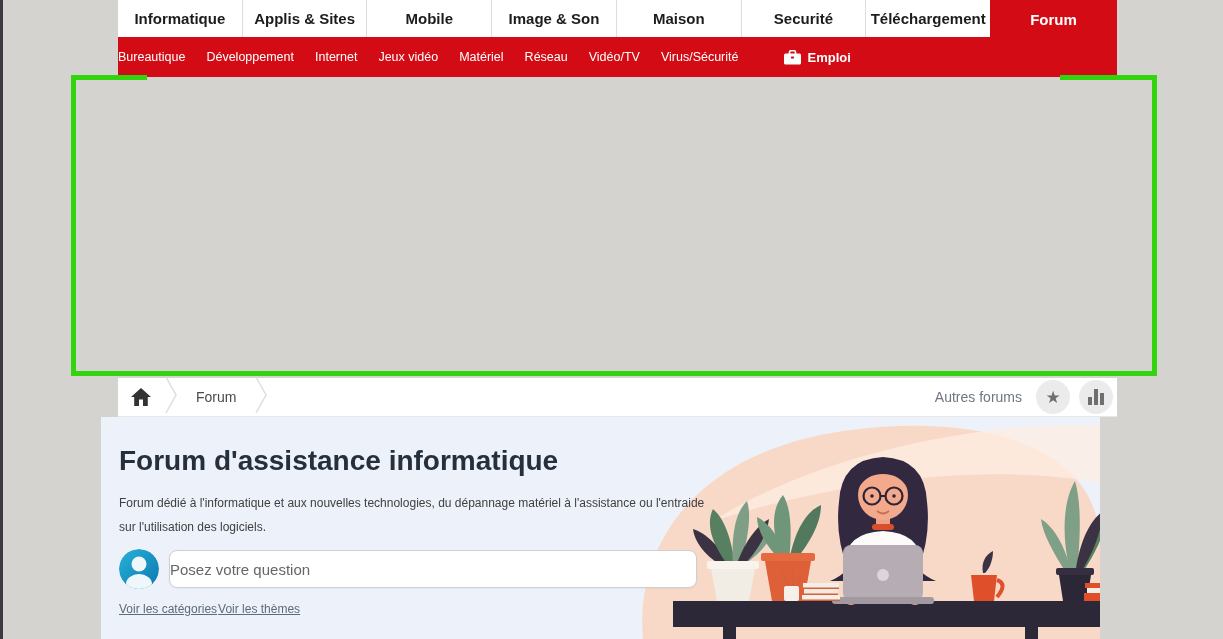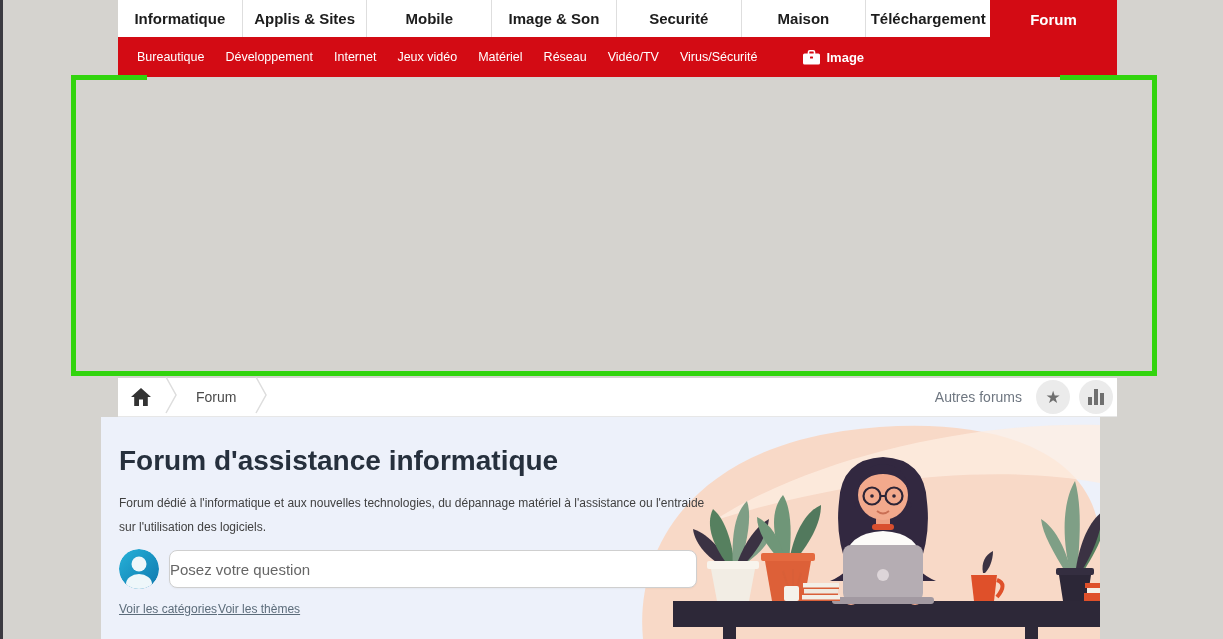--- a/index.html
+++ b/index.html
@@ -19,21 +19,21 @@
     color:#1c1c1c; border-right:1px solid #dedede; cursor:pointer; white-space:nowrap;
   }
   .topnav .tab:last-child { border-right:none; }
   .forum-tab {
     position:absolute; left:990px; top:0; width:127px; height:77px;
     background:#d30b14; color:#fff; font-size:15px; font-weight:bold;
     text-align:center; line-height:40px; cursor:pointer; z-index:5;
   }
   .subnav {
     position:absolute; left:118px; top:37px; width:999px; height:40px; background:#d30b14;
-    display:flex; align-items:center; gap:21px; padding-left:19px; z-index:4;
+    display:flex; align-items:center; gap:21px; z-index:4;
   }
   .subnav .subitem { color:#ffffff; font-size:12.5px; cursor:pointer; white-space:nowrap; }
   .emploi { display:flex; align-items:center; gap:7px; margin-left:24px; cursor:pointer; }
   .emploi .subitem { font-weight:bold; font-size:13px; }
 
   
   .green-seg { position:absolute; background:#32d40e; z-index:50; }
   .g-left   { left:71px;  top:75px;  width:5px;   height:301px; }
   .g-right  { left:1152px;top:75px;  width:5px;   height:301px; }
   .g-bottom { left:71px;  top:371px; width:1086px;height:5px; }
@@ -87,22 +87,22 @@
 </head>
 <body>
 
 <div class="left-edge"></div>
 
 <nav class="topnav">
   <div class="tab">Informatique</div>
   <div class="tab">Applis &amp; Sites</div>
   <div class="tab">Mobile</div>
   <div class="tab">Image &amp; Son</div>
+  <div class="tab">Maison</div>
   <div class="tab">Securité</div>
-  <div class="tab">Maison</div>
   <div class="tab">Téléchargement</div>
 </nav>
 <div class="forum-tab">Forum</div>
 
 <nav class="subnav">
   <span class="subitem">Bureautique</span>
   <span class="subitem">Développement</span>
   <span class="subitem">Internet</span>
   <span class="subitem">Jeux vidéo</span>
   <span class="subitem">Matériel</span>
@@ -110,21 +110,21 @@
   <span class="subitem">Vidéo/TV</span>
   <span class="subitem">Virus/Sécurité</span>
   <span class="emploi">
     <span style="display:flex;">
       <svg width="17" height="15" viewBox="0 0 17 15">
         <rect x="5.5" y="0.8" width="6" height="4.5" rx="1.2" fill="none" stroke="#ffffff" stroke-width="1.6"></rect>
         <rect x="0" y="3.5" width="17" height="11" rx="1.6" fill="#ffffff"></rect>
         <rect x="7" y="6.5" width="3" height="2" rx="0.5" fill="#d30b14"></rect>
       </svg>
     </span>
-    <span class="subitem">Image</span>
+    <span class="subitem">Emploi</span>
   </span>
 </nav>
 
 <div class="ad-slot"></div>
 <div class="green-seg g-left"></div>
 <div class="green-seg g-right"></div>
 <div class="green-seg g-bottom"></div>
 <div class="green-seg g-topl"></div>
 <div class="green-seg g-topr"></div>
 

